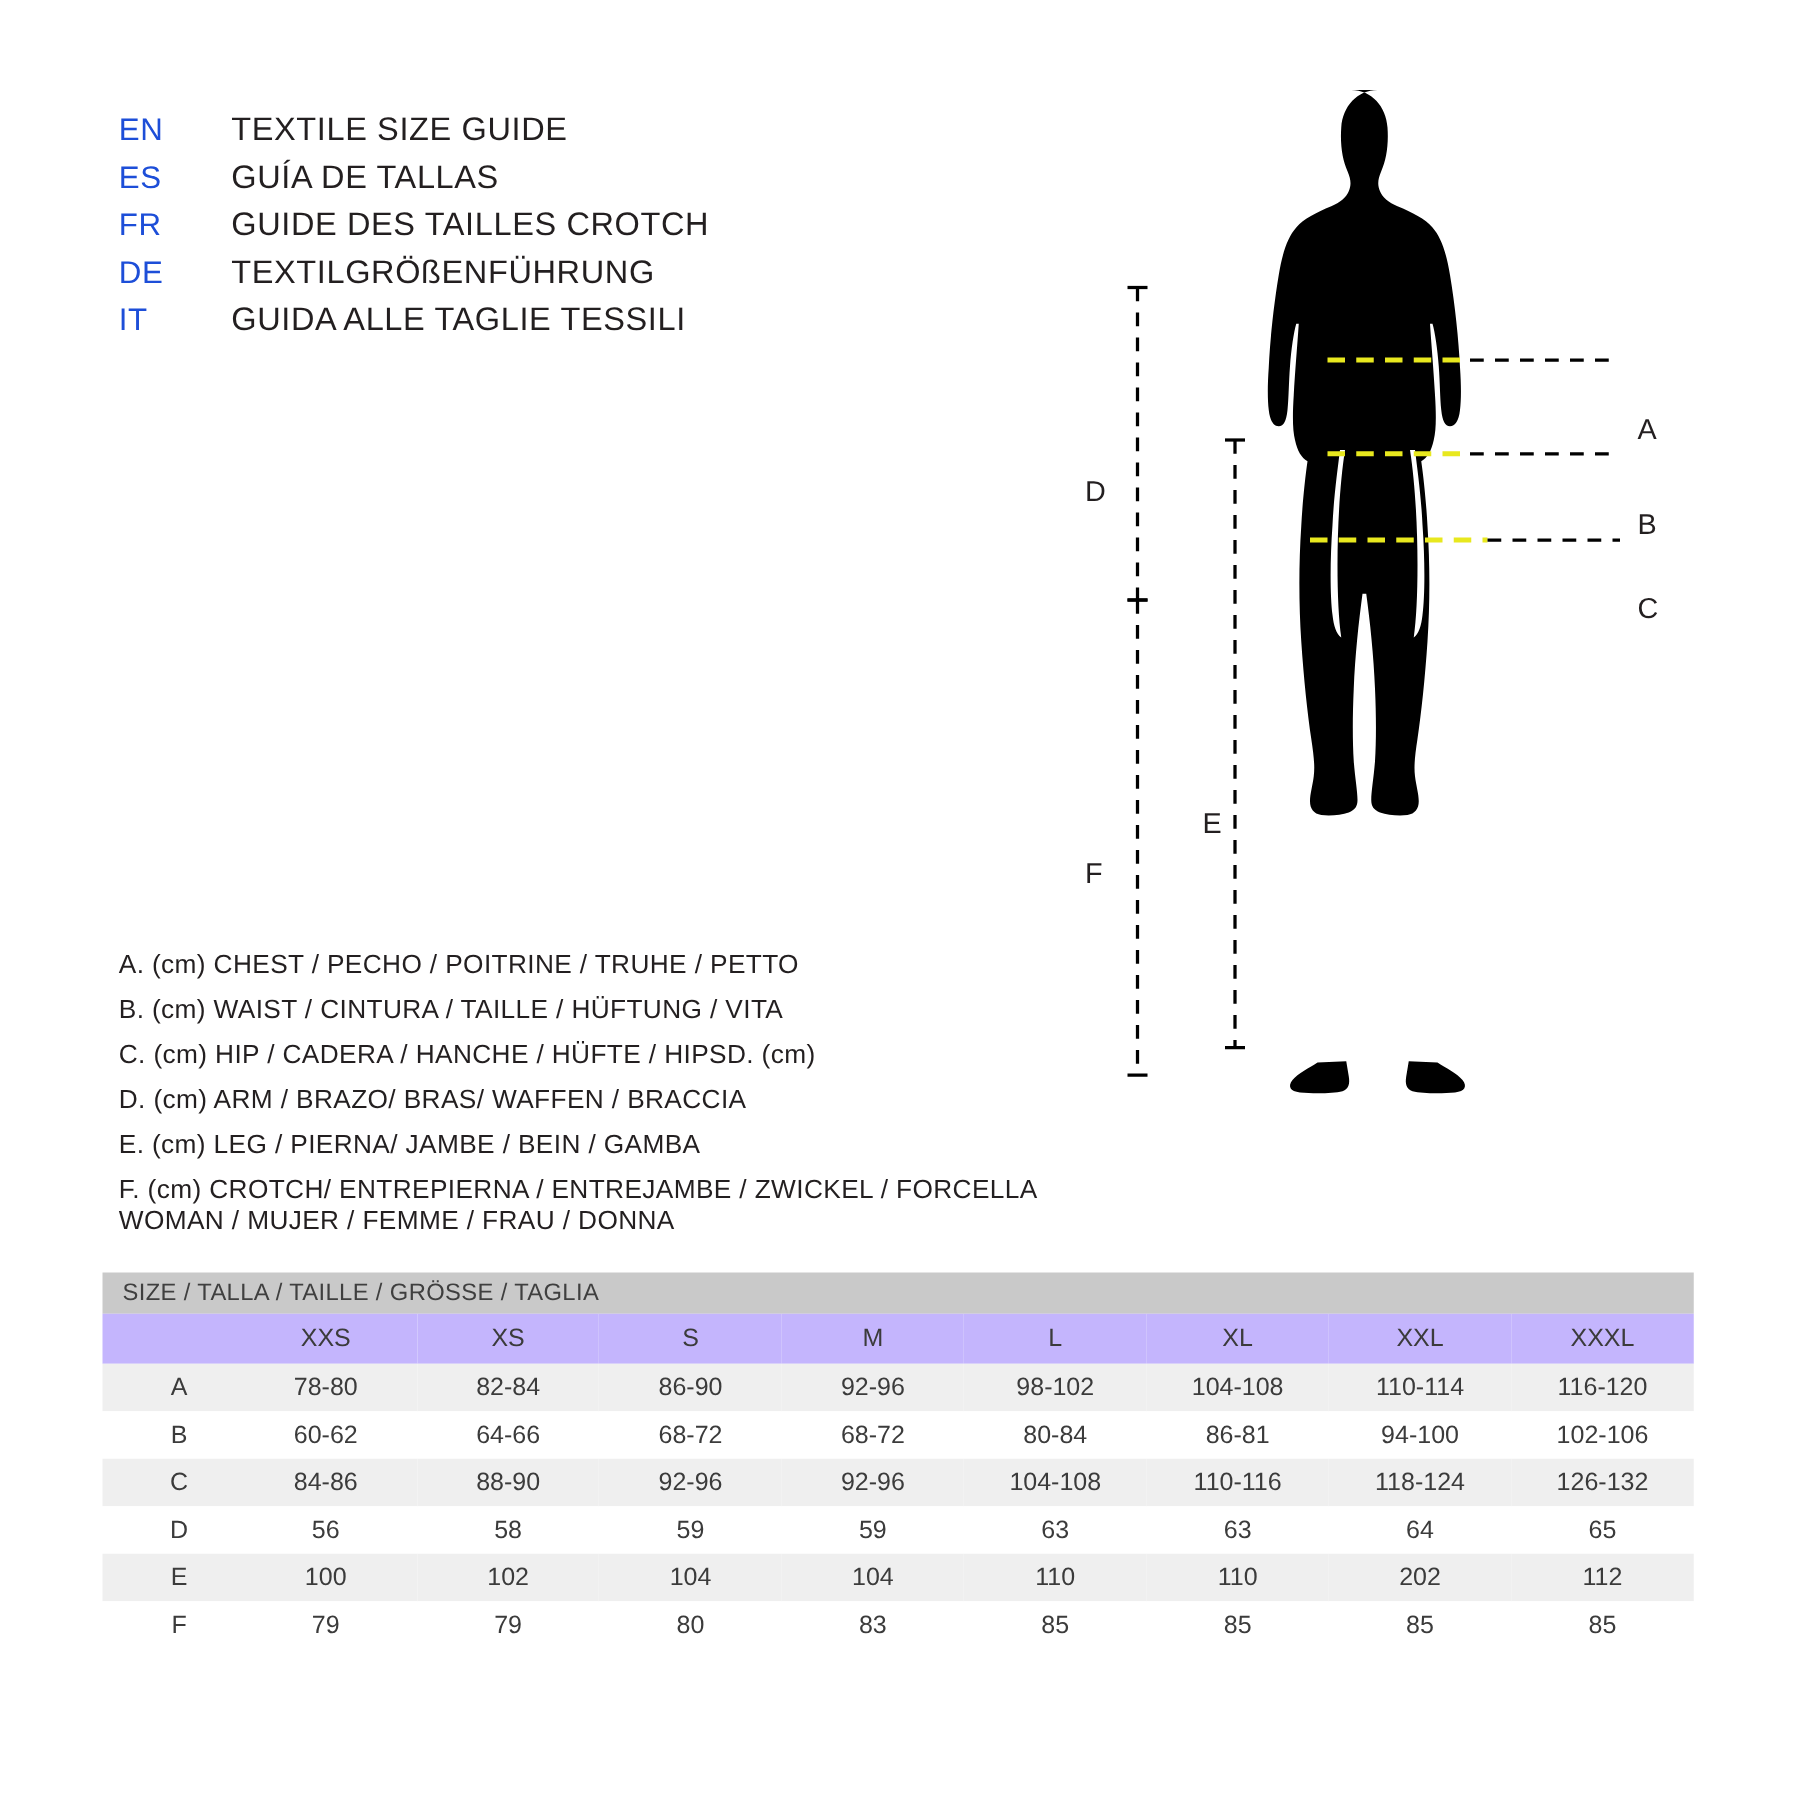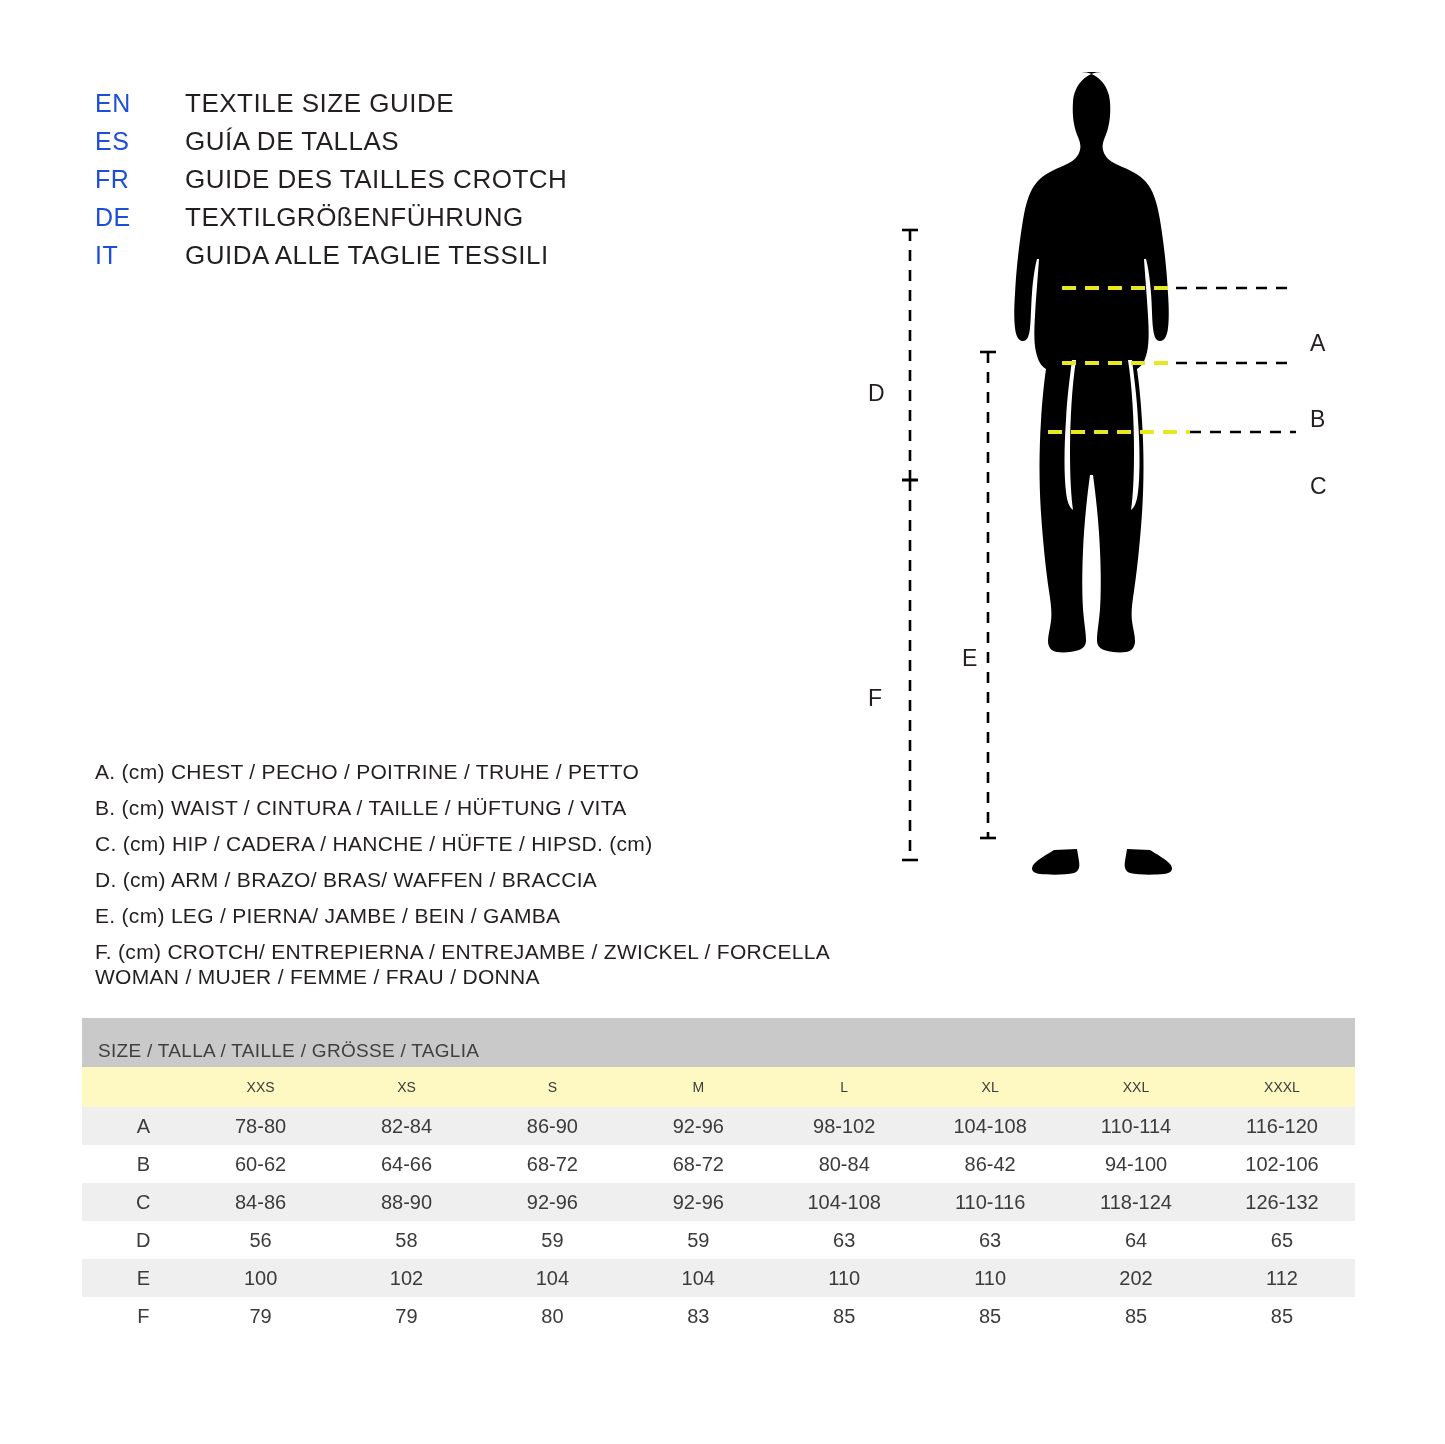--- a/index.html
+++ b/index.html
@@ -74,32 +74,32 @@
     left: 82px;
     top: 1018px;
     width: 1273px;
     border-collapse: collapse;
     font-size: 20px;
     color: #3b3b3b;
   }
   #size-table .bar-row td {
     background: #c9c9c9;
     height: 33px;
-    padding: 16px 0 0 16px;
+    padding: 0 0 0 16px;
     font-size: 19px;
     color: #3f3f3f;
     letter-spacing: 0.3px;
     text-align: left;
   }
   #size-table tbody tr.head-row td {
     height: 38px;
     text-align: center;
-    font-size: 14px;
+    font-size: 20px;
     color: #3b3b3b;
-    background: #fef9c3;
+    background: #c4b5fd;
   }
   #size-table tbody tr.data-row td {
     height: 36px;
     text-align: center;
     font-size: 20px;
   }
   #size-table tbody tr.shade td {
     background: #efefef;
   }
   #size-table tbody tr.plain td {
@@ -310,21 +310,21 @@
       <td>116-120</td>
     </tr>
 
     <tr class="data-row plain">
       <td class="rowlabel">B</td>
       <td>60-62</td>
       <td>64-66</td>
       <td>68-72</td>
       <td>68-72</td>
       <td>80-84</td>
-      <td>86-42</td>
+      <td>86-81</td>
       <td>94-100</td>
       <td>102-106</td>
     </tr>
 
     <tr class="data-row shade">
       <td class="rowlabel">C</td>
       <td>84-86</td>
       <td>88-90</td>
       <td>92-96</td>
       <td>92-96</td>

